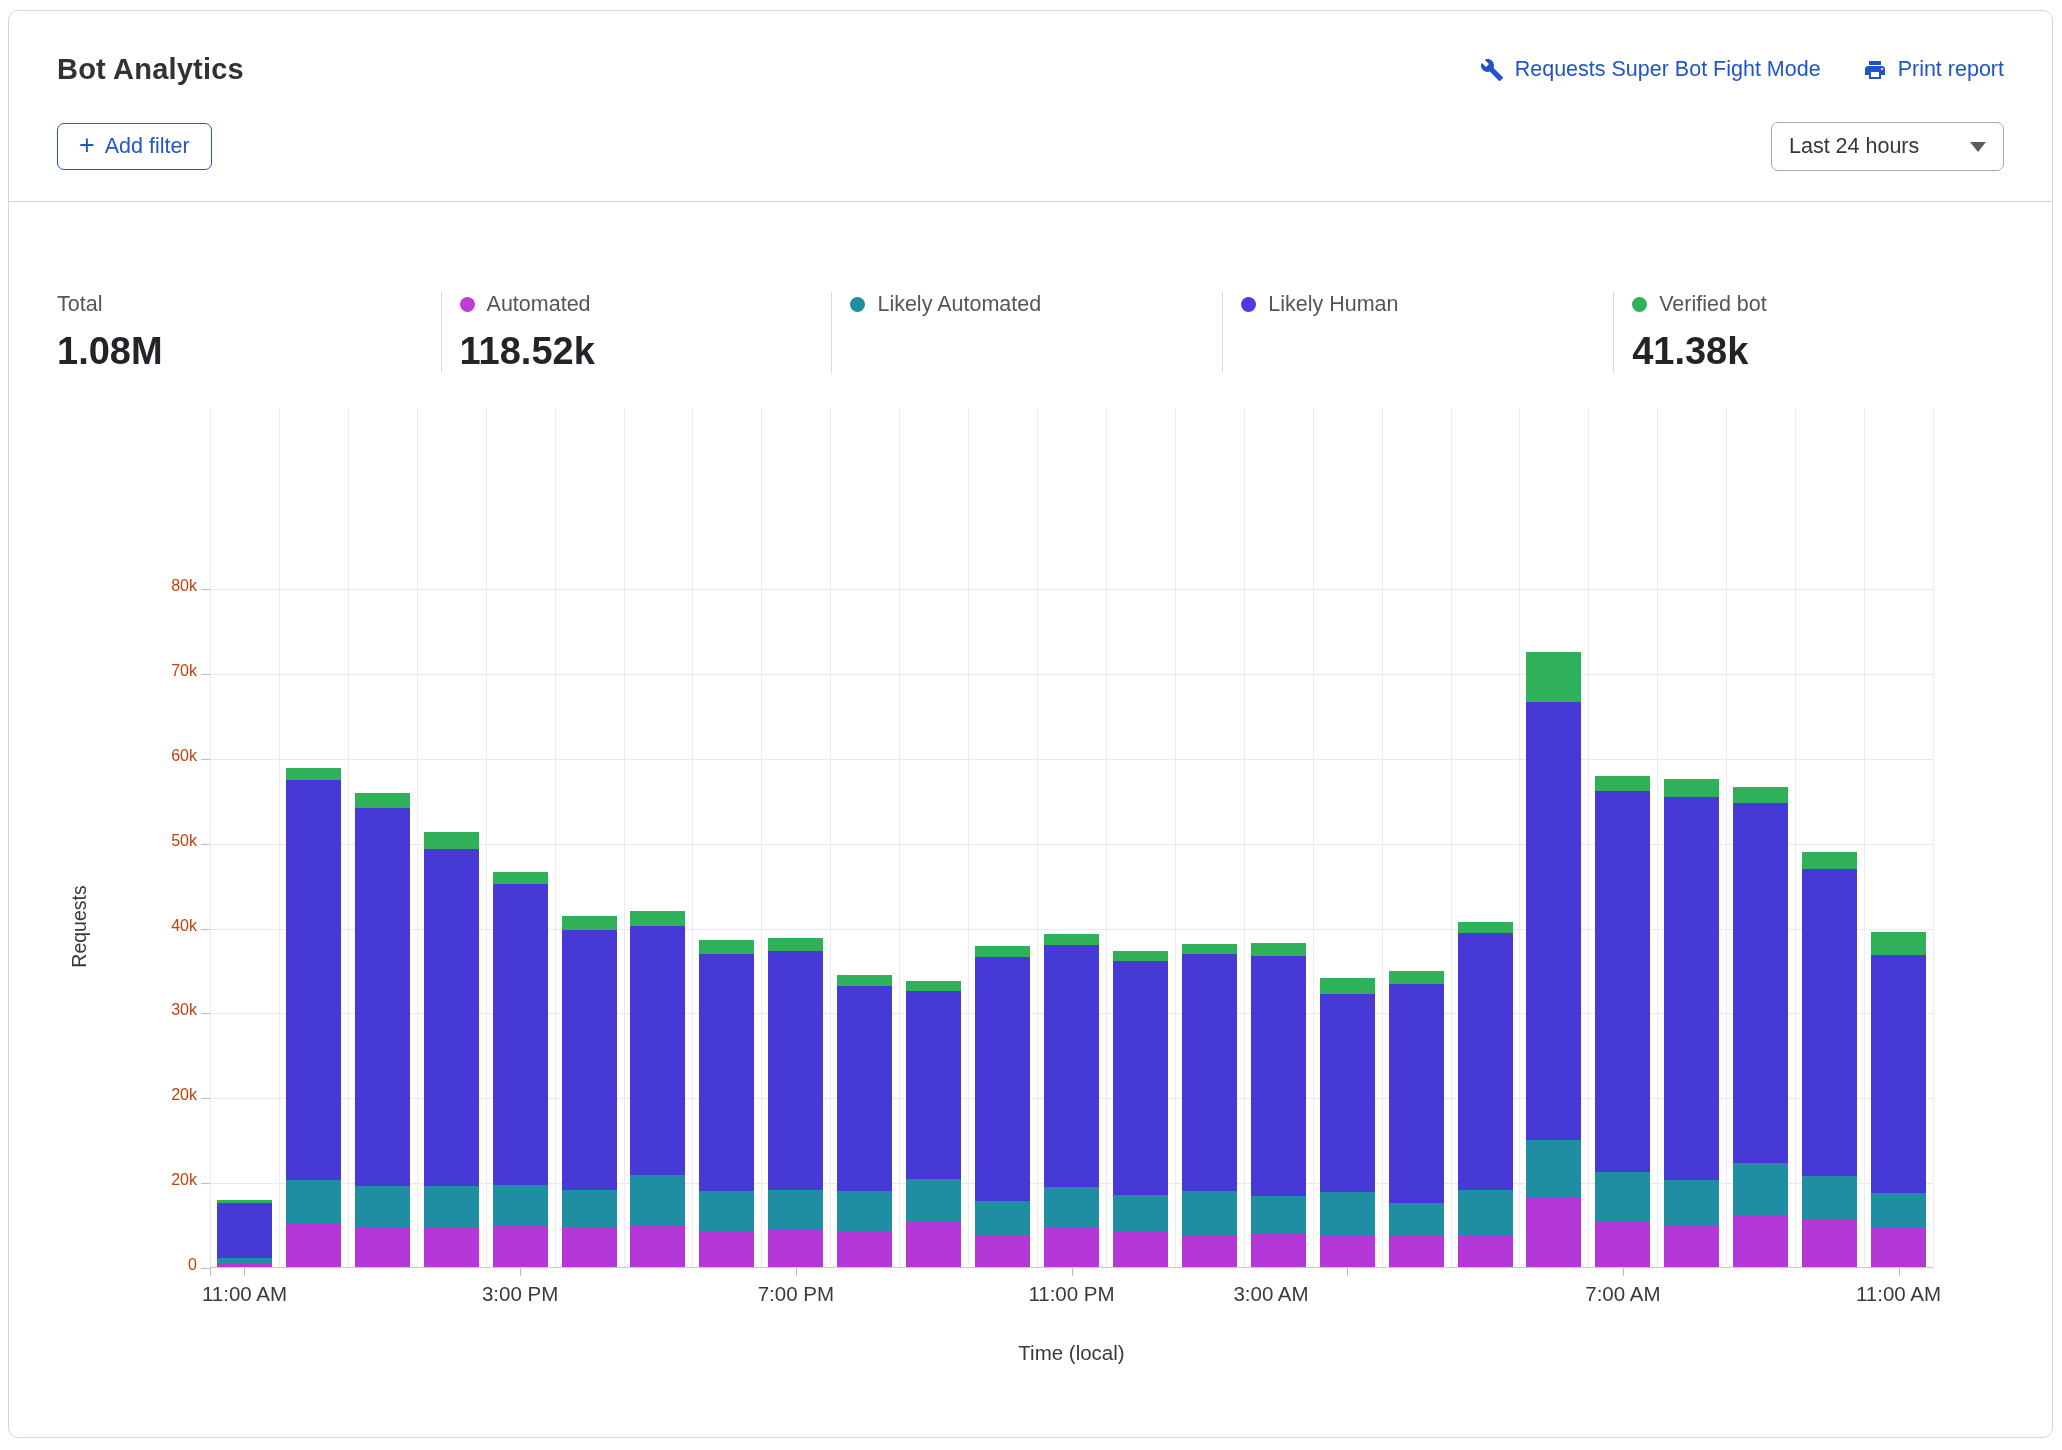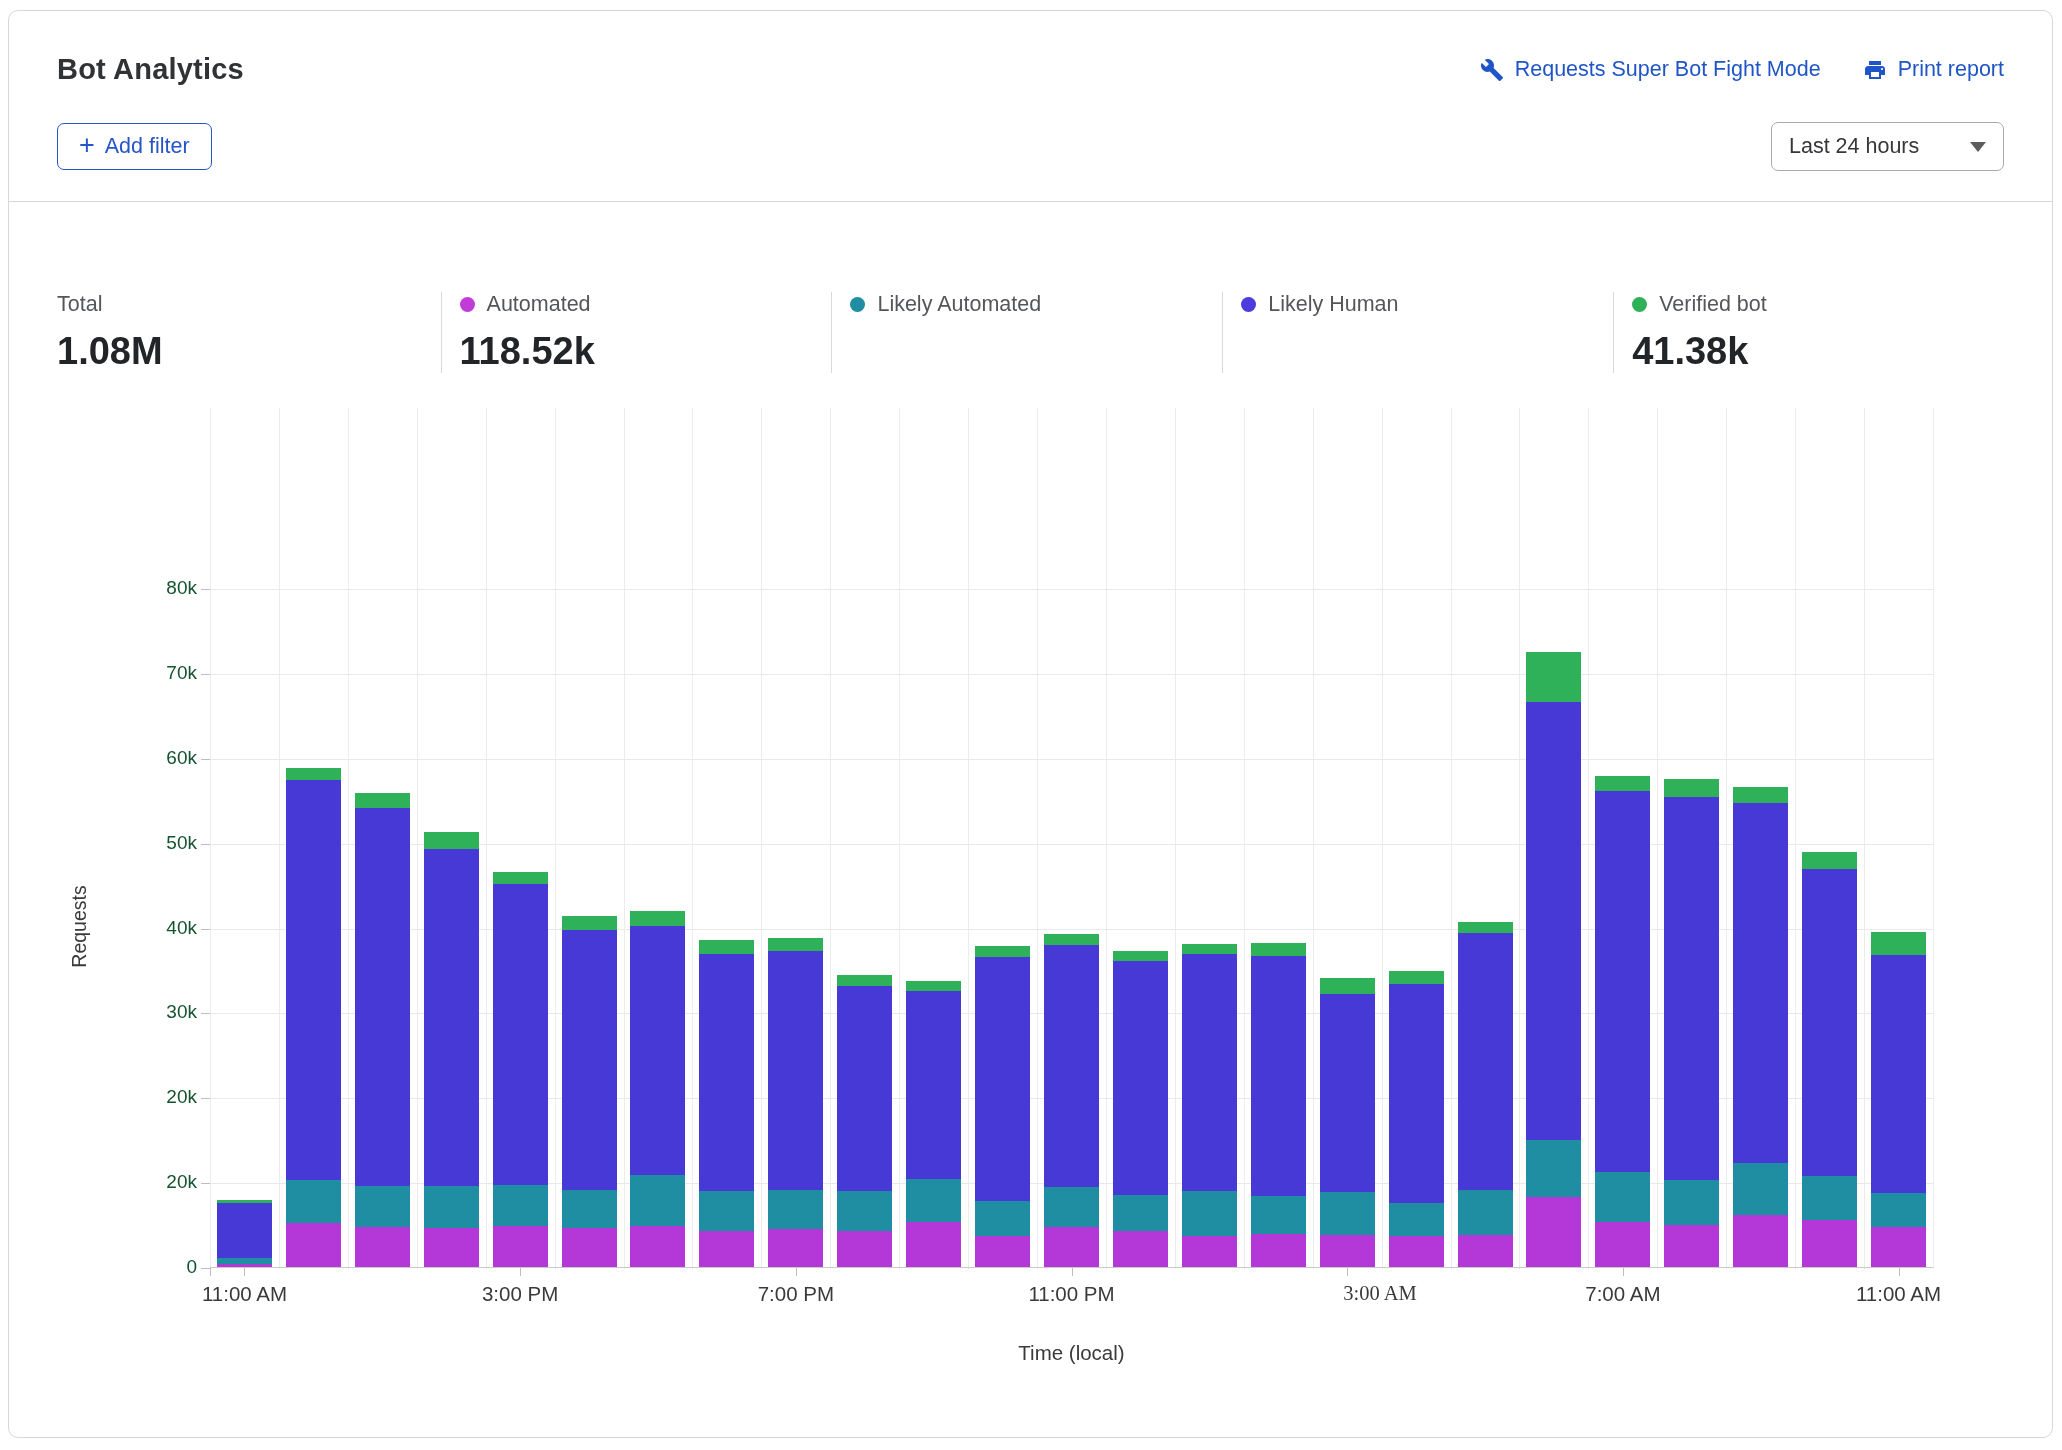--- a/index.html
+++ b/index.html
@@ -29,21 +29,21 @@
   .stat:first-child { width:393px; }
   .stat-label-row { display:flex; align-items:center; gap:12px; font-size:21.5px; color:#54565a; }
   .stat-dot { width:15px; height:15px; border-radius:50%; }
   .stat-value { margin-top:13px; font-size:38px; font-weight:700; color:#222428; }
   .chart-area { position:relative; height:990px; margin-top:8px; }
   .vgrid { position:absolute; left:153px; top:27px; width:1723px; height:861px; }
   .vline { position:absolute; top:0; width:1px; height:100%; background:#ececec; }
   .plot { position:absolute; left:153px; top:208px; width:1723px; height:679px; border-bottom:1px solid #c9c9c9; }
   .hline { position:absolute; left:0; width:100%; height:1px; background:#e9e9e9; }
   .ytick-dash { position:absolute; left:-9px; width:9px; height:1px; background:#bdbdbd; }
-  .ylabel { position:absolute; width:140px; text-align:right; font-size:19px; color:#14532d; }
+  .ylabel { position:absolute; width:140px; text-align:right; font-size:16px; color:#c2410c; }
   .bar { position:absolute; bottom:0; display:flex; flex-direction:column-reverse; width:55px; }
   .bar-seg { width:100%; }
   .xlabel { position:absolute; top:901px; transform:translateX(-50%); font-size:20.5px; color:#3a3a3a; white-space:nowrap; }
   .xtick { position:absolute; top:887px; width:1px; height:8px; background:#bdbdbd; }
   .axis-title-y { position:absolute; width:300px; left:-128px; top:534px; text-align:center;
       transform:rotate(-90deg); font-size:19.5px; color:#3a3a3a; }
   .axis-title-x { position:absolute; left:153px; top:960px; width:1723px; text-align:center; font-size:20.5px; color:#3a3a3a; }
 </style>
 </head>
 <body>
@@ -332,21 +332,21 @@
         <div class="ylabel" style="top: 790.125px;">20k</div>
         <div class="ylabel" style="top: 875px;">0</div>
         <div class="xlabel" style="left: 187.46px;">11:00 AM</div>
         <div class="xtick" style="left: 187.46px;"></div>
         <div class="xlabel" style="left: 463.14px;">3:00 PM</div>
         <div class="xtick" style="left: 463.14px;"></div>
         <div class="xlabel" style="left: 738.82px;">7:00 PM</div>
         <div class="xtick" style="left: 738.82px;"></div>
         <div class="xlabel" style="left: 1014.5px;">11:00 PM</div>
         <div class="xtick" style="left: 1014.5px;"></div>
-        <div class="xlabel" style="left: 1323px; font-family: Liberation Serif, serif;">3:00 AM</div>
+        <div class="xlabel" style="left: 1214px;">3:00 AM</div>
         <div class="xtick" style="left: 1290.18px;"></div>
         <div class="xlabel" style="left: 1565.86px;">7:00 AM</div>
         <div class="xtick" style="left: 1565.86px;"></div>
         <div class="xlabel" style="left: 1841.54px;">11:00 AM</div>
         <div class="xtick" style="left: 1841.54px;"></div>
         <div class="xtick" style="left: 153px;"></div>
       </div>
   </div>
 </div>
 

